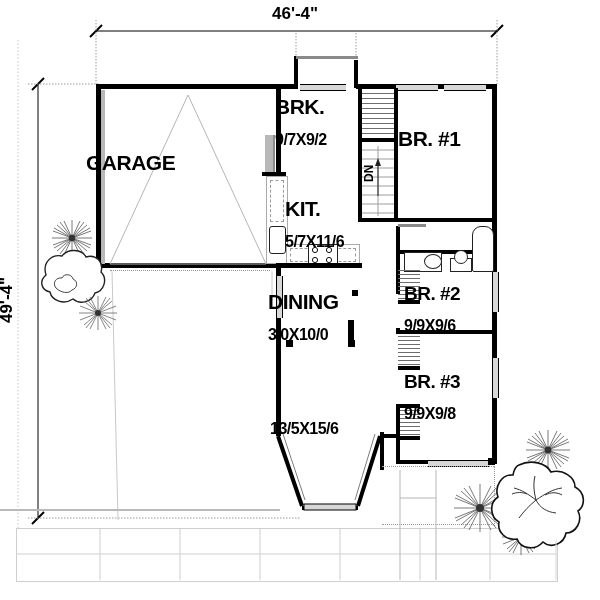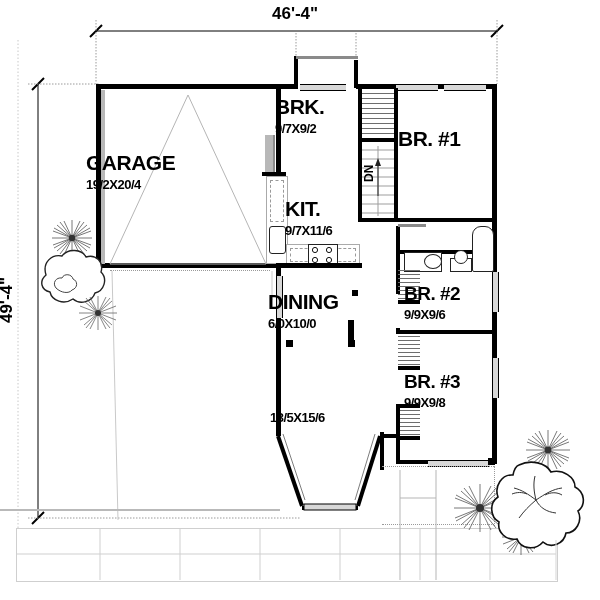--- a/index.html
+++ b/index.html
@@ -3,21 +3,21 @@
 <meta charset="utf-8">
 <title>Floor Plan</title>
 <style>
   html,body{margin:0;padding:0;background:#ffffff;}
   body{width:600px;height:600px;overflow:hidden;
        font-family:"Liberation Sans",sans-serif;color:#000;}
   #plan{position:relative;width:600px;height:600px;background:#fff;}
   .lbl{position:absolute;text-align:left;font-weight:bold;letter-spacing:-0.5px;
        white-space:nowrap;line-height:1.0;}
   .rname{font-size:21px;font-weight:bold;}
-  .rdim{font-size:13px;font-weight:bold;margin-top:5px;}
+  .rdim{font-size:16px;font-weight:bold;margin-top:15px;}
   .rname.sm{font-size:19px;}
   .dimtxt{position:absolute;font-size:17px;font-weight:bold;white-space:nowrap;}
   .wall{position:absolute;background:#000;}
   .thin{position:absolute;background:#8a8a8a;}
   .thin2{position:absolute;background:#b8b8b8;}
   .dash{position:absolute;border-top:1px dotted #9a9a9a;}
   .vdash{position:absolute;border-left:1px dotted #9a9a9a;}
   .win{position:absolute;background:#d8d8d8;border-top:1px solid #000;border-bottom:1px solid #000;}
   .winv{position:absolute;background:#d8d8d8;border-left:1px solid #000;border-right:1px solid #000;}
   .swing{position:absolute;overflow:hidden;}
@@ -60,21 +60,20 @@
   <div class="wall" style="left:96px;top:84px;width:180px;height:5px;"></div>
   <div class="wall" style="left:96px;top:263px;width:180px;height:5px;"></div>
   <div class="thin2" style="left:101px;top:90px;width:4px;height:174px;"></div>
 
   <svg class="ov">
     <polygon points="188,95 110,264 266,264" fill="none" stroke="#b5b5b5" stroke-width="1"></polygon>
   </svg>
 
   <div class="lbl" style="left:86px;top:152px;width:200px;">
     <div class="rname">GARAGE</div>
-    <div class="rdim">19/2X20/4</div>
   </div>
 
   <div class="dash" style="left:110px;top:270px;width:160px;"></div>
   <svg class="ov">
     <line x1="112" y1="271" x2="118" y2="520" stroke="#c9c9c9" stroke-width="1"></line>
     <line x1="272" y1="271" x2="272" y2="300" stroke="#c9c9c9" stroke-width="1"></line>
   </svg>
 
   <div class="wall" style="left:276px;top:84px;width:22px;height:5px;"></div>
   <div class="wall" style="left:294px;top:56px;width:4px;height:30px;"></div>
@@ -108,21 +107,21 @@
   <div class="fix" style="left:308px;top:244px;width:28px;height:22px;"></div>
   <svg class="ov">
     <circle cx="315" cy="250" r="2.6" fill="none" stroke="#111" stroke-width="1"></circle>
     <circle cx="329" cy="250" r="2.6" fill="none" stroke="#111" stroke-width="1"></circle>
     <circle cx="315" cy="260" r="2.6" fill="none" stroke="#111" stroke-width="1"></circle>
     <circle cx="329" cy="260" r="2.6" fill="none" stroke="#111" stroke-width="1"></circle>
   </svg>
 
   <div class="lbl" style="left:285px;top:198px;width:78px;">
     <div class="rname">KIT.</div>
-    <div class="rdim">9/7X11/6</div>
+    <div class="rdim">5/7X11/6</div>
   </div>
 
   <div class="wall" style="left:358px;top:88px;width:4px;height:134px;"></div>
   <div class="wall" style="left:394px;top:88px;width:4px;height:134px;"></div>
   <div class="wall" style="left:358px;top:138px;width:40px;height:4px;"></div>
   <div class="wall" style="left:358px;top:218px;width:40px;height:4px;"></div>
   <div class="swing" style="left:362px;top:90px;width:32px;height:47px;">
     <i style="left:0;top:3px;width:32px;height:1px;"></i>
       <i style="left:0;top:8px;width:32px;height:1px;"></i>
     <i style="left:0;top:13px;width:32px;height:1px;"></i>
@@ -219,21 +218,21 @@
 
   <div class="wall" style="left:276px;top:263px;width:86px;height:5px;"></div>
   <div class="winv" style="left:276px;top:276px;width:5px;height:42px;"></div>
   <div class="wall" style="left:286px;top:340px;width:7px;height:7px;"></div>
   <div class="wall" style="left:348px;top:340px;width:7px;height:7px;"></div>
   <div class="wall" style="left:348px;top:320px;width:6px;height:22px;"></div>
   <div class="wall" style="left:352px;top:290px;width:6px;height:6px;"></div>
 
   <div class="lbl" style="left:268px;top:291px;width:118px;">
     <div class="rname">DINING</div>
-    <div class="rdim">6/0X10/0</div>
+    <div class="rdim">3/0X10/0</div>
   </div>
   <div class="lbl" style="left:270px;top:406px;width:120px;">
     <div class="rdim">13/5X15/6</div>
   </div>
 
   <svg class="ov">
     <line x1="278" y1="436" x2="302" y2="506" stroke="#000" stroke-width="4"></line>
     <line x1="283" y1="434" x2="305" y2="500" stroke="#7d7d7d" stroke-width="1"></line>
     <line x1="380" y1="436" x2="358" y2="506" stroke="#000" stroke-width="4"></line>
     <line x1="375" y1="434" x2="355" y2="500" stroke="#7d7d7d" stroke-width="1"></line>

